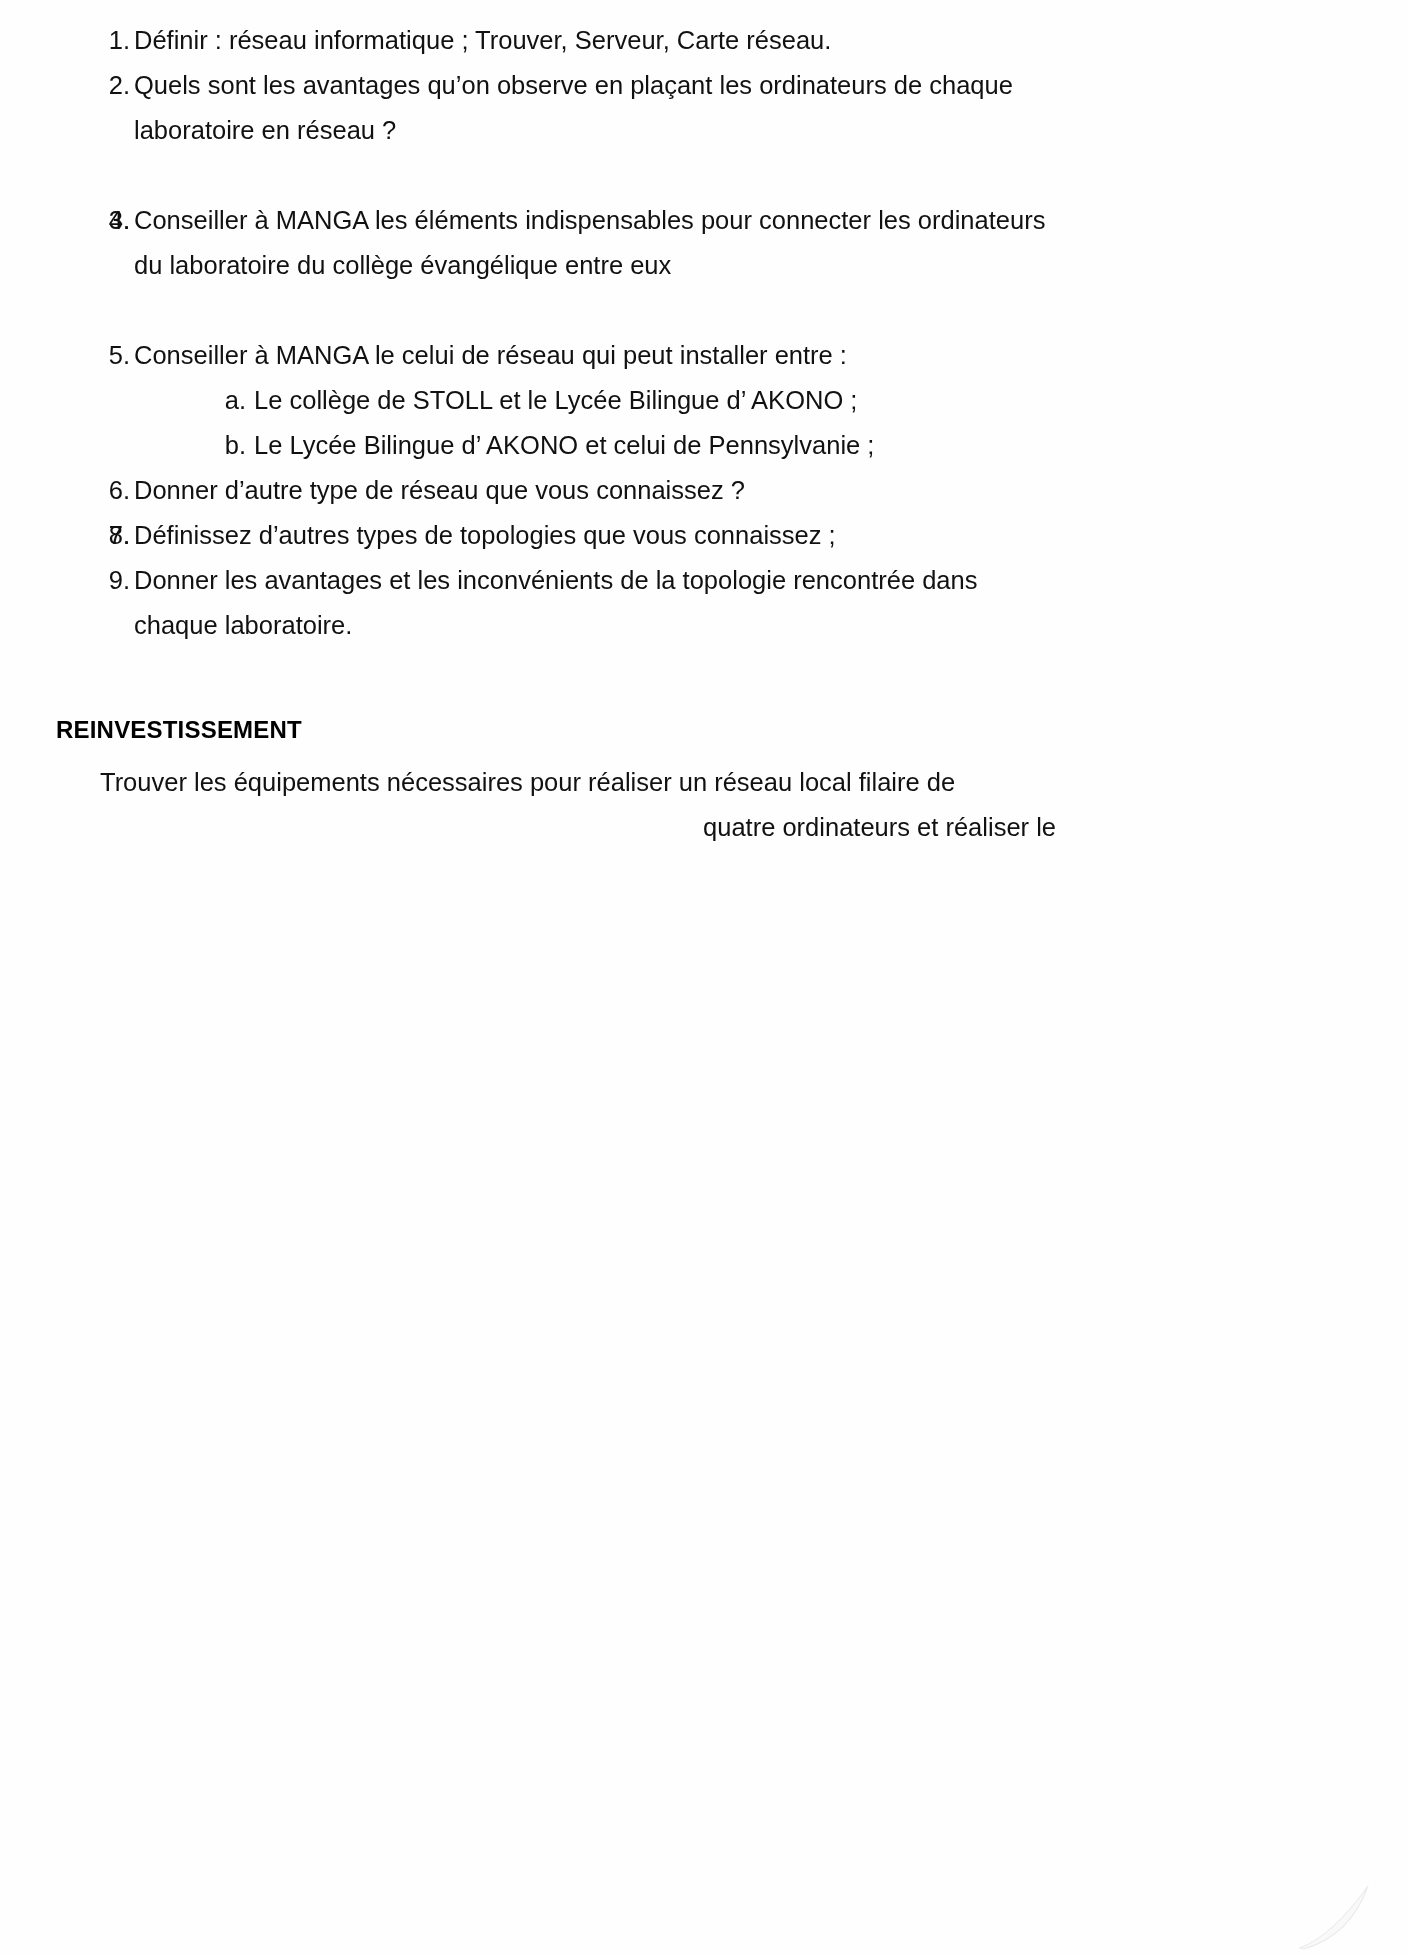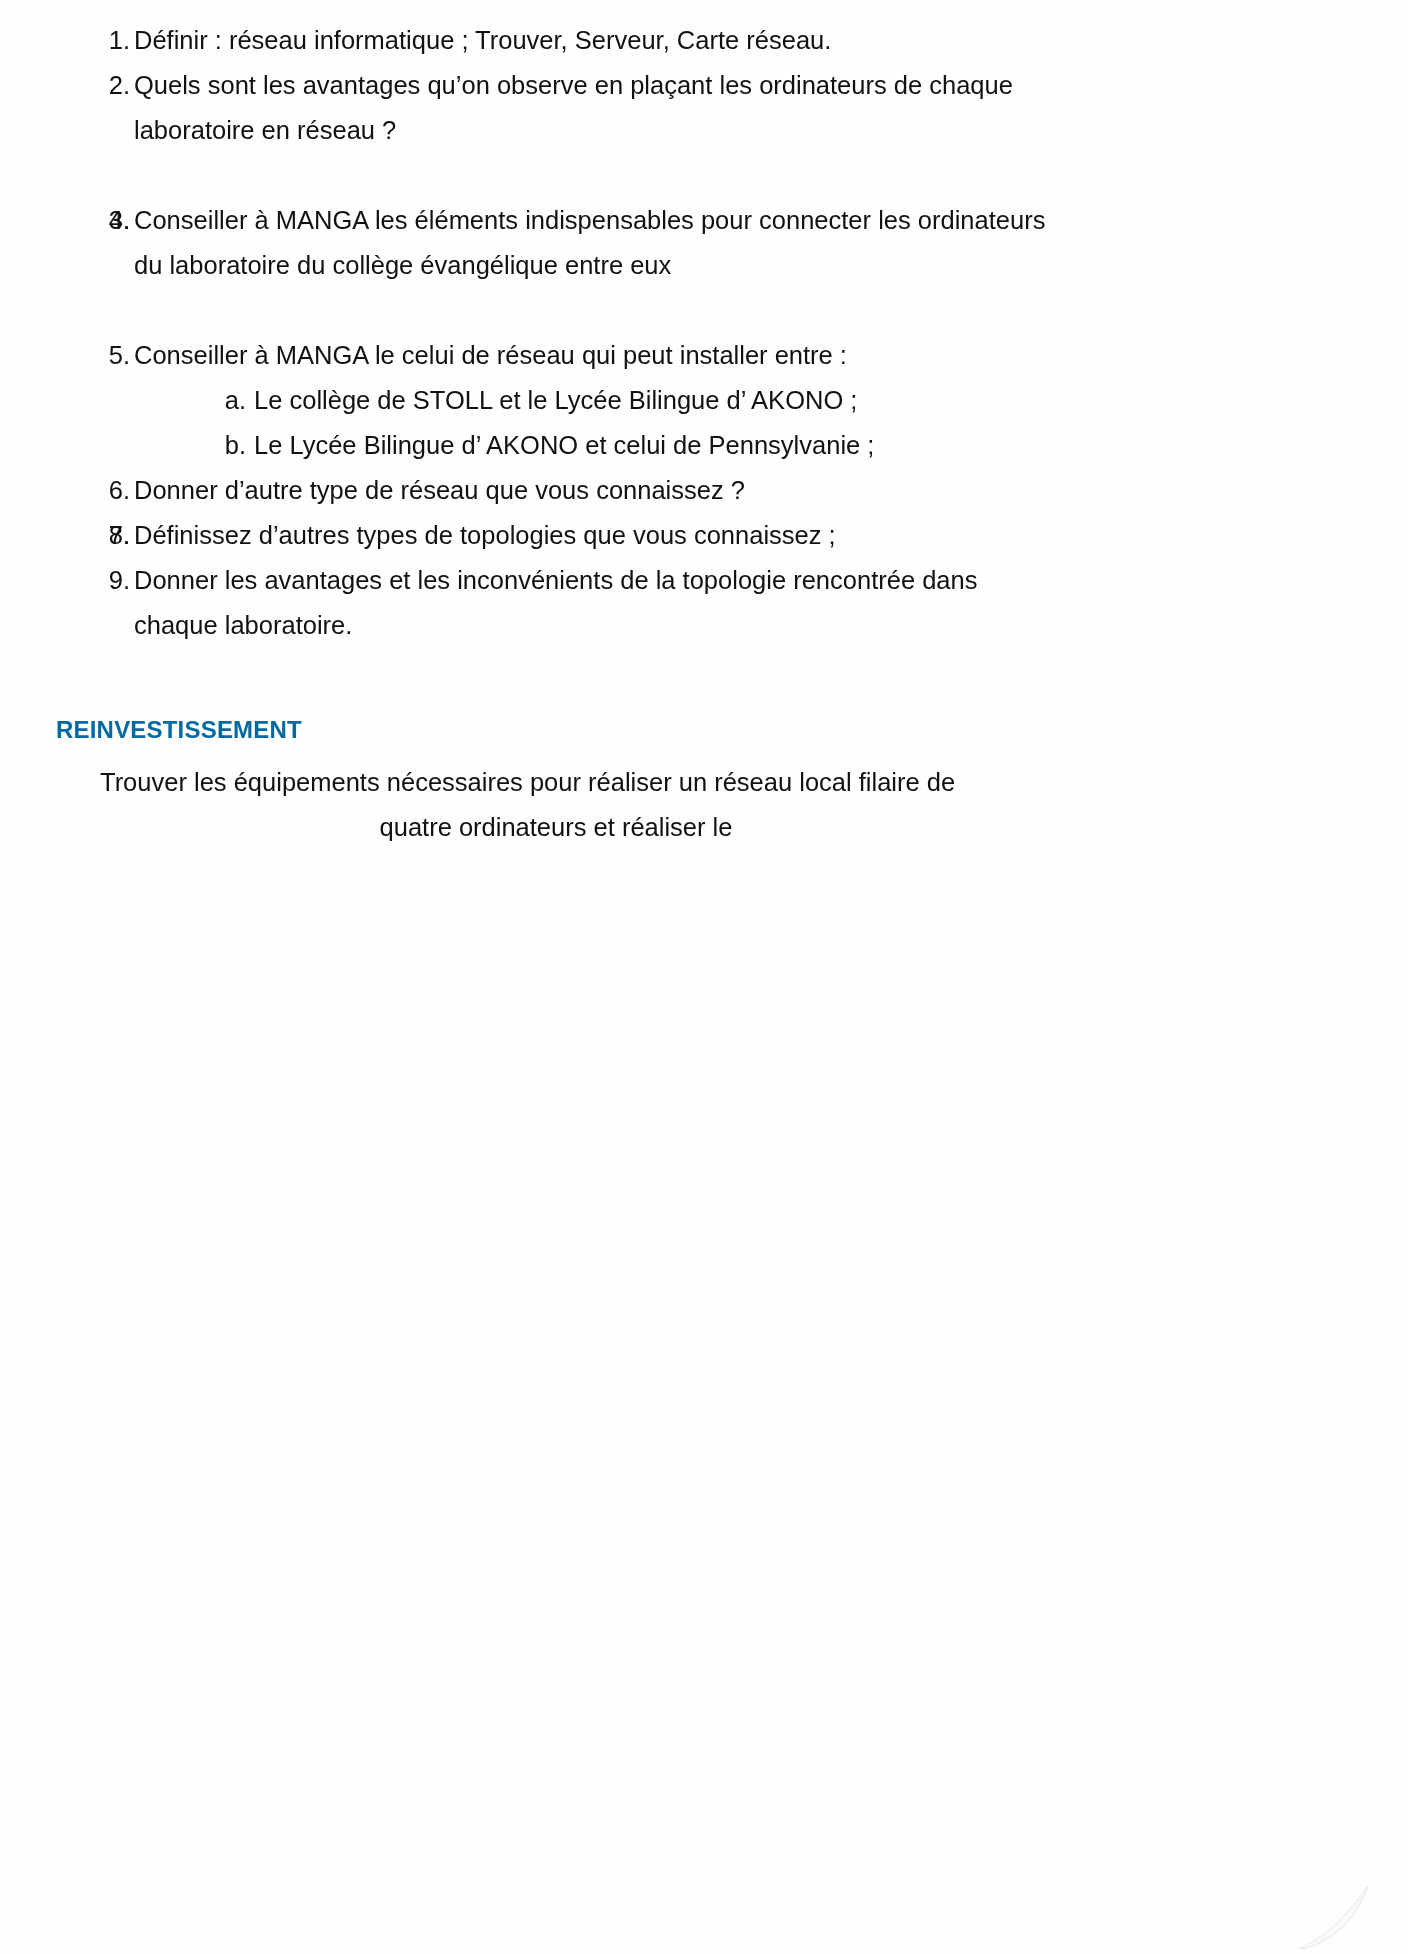--- a/index.html
+++ b/index.html
@@ -104,21 +104,21 @@
     text-align: justify;
     text-justify: inter-word;
   }
   .para .indent {
     display: inline-block;
     width: 44px;
   }
   .para-line-2 {
     font-size: 25.5px;
     line-height: 45px;
-    text-align: center;
+    text-align: right;
   }
 
   
   .page-curl {
     position: absolute;
     right: 24px;
     bottom: 4px;
     width: 90px;
     height: 70px;
     opacity: 0.35;
@@ -182,21 +182,21 @@
         <span class="left">Définissez d’autres types de topologies que vous connaissez ;</span>
       </li>
 
       <li>
         <span class="num">9.</span>
         <span class="just">Donner les avantages et les inconvénients de la topologie rencontrée dans chaque laboratoire.</span>
       </li>
 
     </ol>
 
-    <div class="section-heading" style="color:#0369a1">REINVESTISSEMENT</div>
+    <div class="section-heading" style="color:#000000">REINVESTISSEMENT</div>
 
     <div class="para">
       <span class="indent"></span><span>Trouver les équipements nécessaires pour réaliser un réseau local filaire de</span>
     </div>
     <div class="para-line-2">quatre ordinateurs et réaliser le</div>
 
   </div>
 
   <svg class="page-curl" viewBox="0 0 90 70" aria-hidden="true">
     <path d="M6 68 C 26 60, 50 40, 74 6 C 62 40, 40 60, 10 69 Z" fill="#f2f2f2" stroke="#c9c9c9" stroke-width="1.2"></path>

